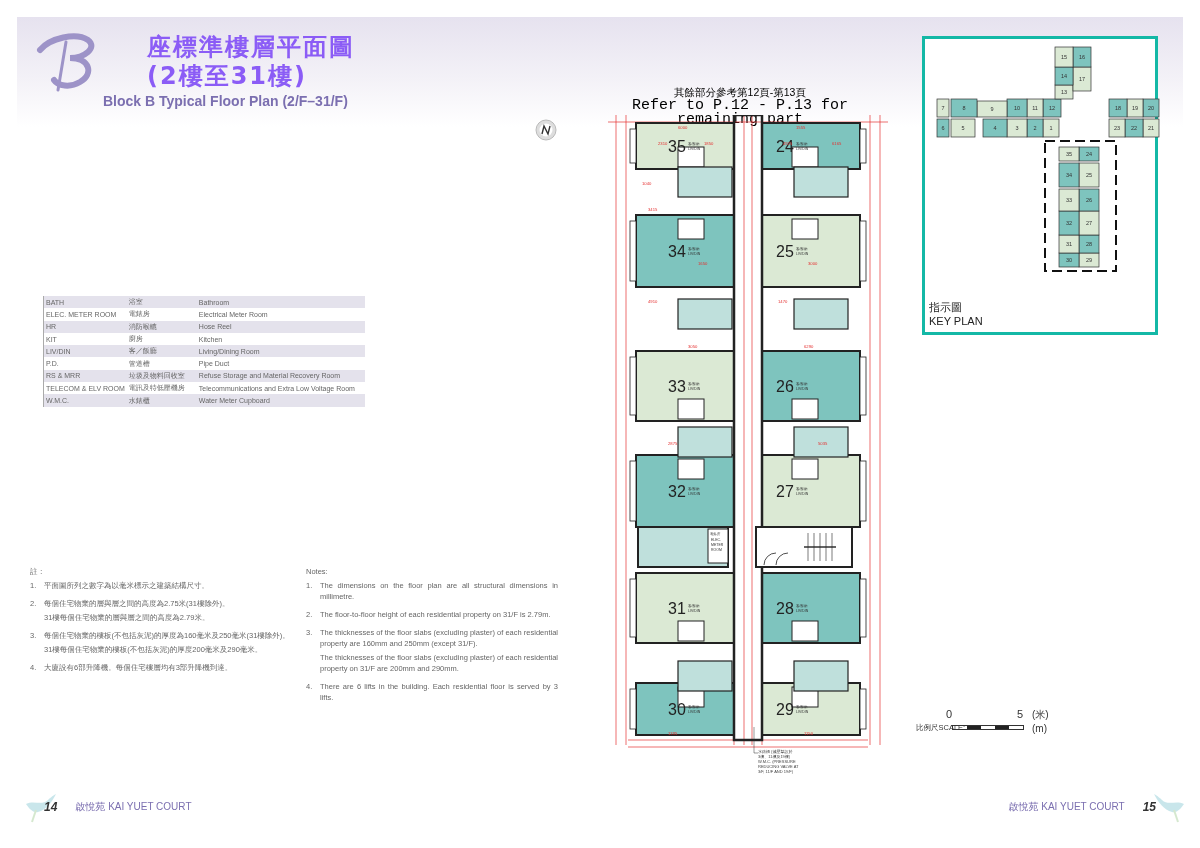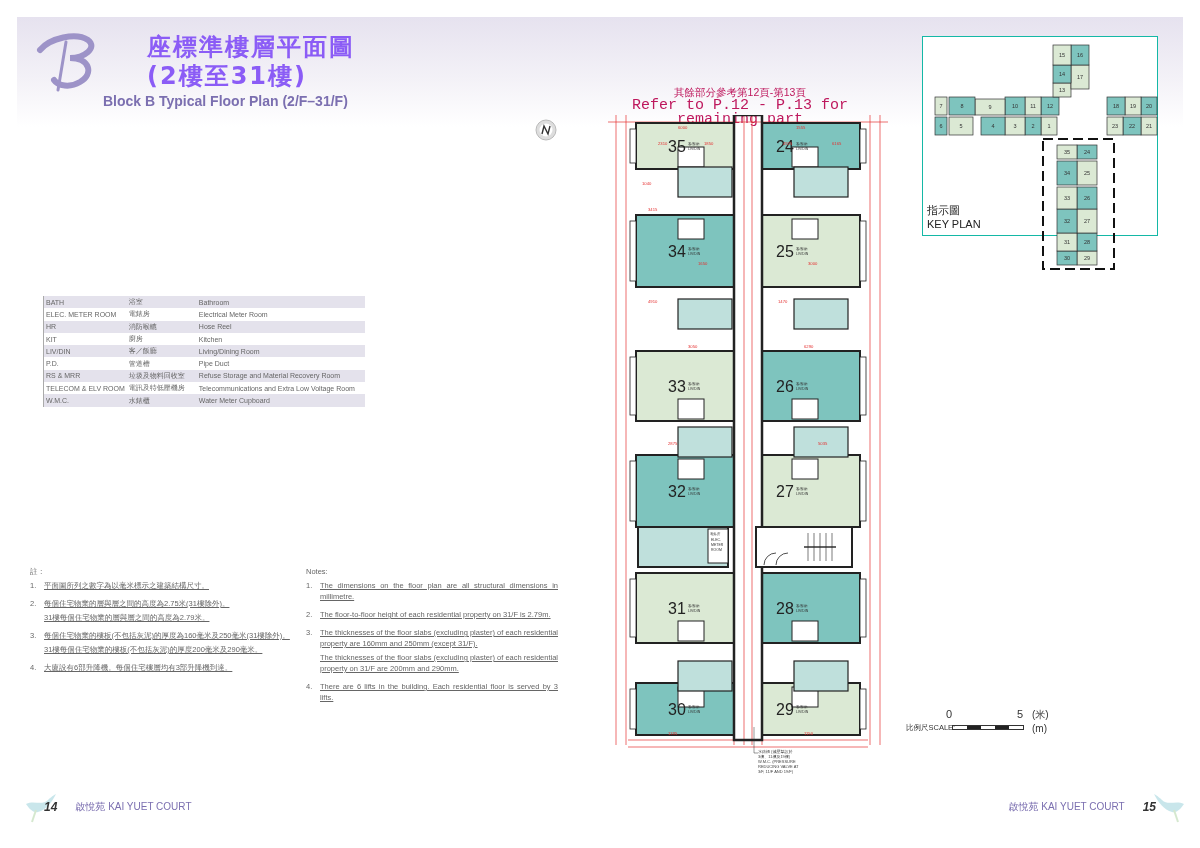--- a/index.html
+++ b/index.html
@@ -35,40 +35,40 @@
   .notation td.c1 { width: 82px; }
   .notation td.c2 { width: 70px; }
 
   
   .notes-zh { position: absolute; left: 30px; top: 566px; width: 270px; font-size: 7.5px; color: #666; line-height: 11px; }
   .notes-en { position: absolute; left: 306px; top: 566px; width: 252px; font-size: 7.5px; color: #666; line-height: 11px; }
   .notes-zh .hd, .notes-en .hd { margin-bottom: 3px; }
   .note-item { display: flex; margin-bottom: 4px; }
   .note-item .num { width: 14px; flex-shrink: 0; }
   .note-item .txt { flex: 1; text-align: justify; }
-  .note-item .txt p { margin-bottom: 3px; text-decoration: underline; }
+  .note-item .txt p { margin-bottom: 3px; }
 
   
   .compass { position: absolute; left: 535px; top: 119px; width: 22px; height: 22px; }
 
   
-  .refer { position: absolute; left: 620px; top: 86px; width: 240px; text-align: center; color: #be185d; }
+  .refer { position: absolute; left: 620px; top: 86px; width: 240px; text-align: center; color: #000000; }
   .refer .zh { font-size: 10.5px; line-height: 13px; }
   .refer .en { font-size: 15px; line-height: 14px; font-family: Liberation Mono, monospace; }
 
   
   .plan { position: absolute; left: 608px; top: 115px; width: 280px; height: 665px; }
 
   
-  .keyplan { position: absolute; left: 922px; top: 36px; width: 236px; height: 200px; background: #fff; border: 1px solid #14b8a6; }
+  .keyplan { position: absolute; left: 922px; top: 36px; width: 236px; height: 299px; background: #fff; border: 3px solid #14b8a6; }
   .keyplan .lbl { position: absolute; left: 4px; bottom: 4px; font-size: 11px; color: #222; line-height: 14px; }
 
   
   .scale { position: absolute; left: 886px; top: 708px; width: 180px; height: 30px; }
-  .scale .lbl { position: absolute; left: 0; top: 15px; font-size: 7.5px; color: #333; padding-left: 20px; }
+  .scale .lbl { position: absolute; left: 10px; top: 15px; font-size: 7.5px; color: #333; padding-left: 20px; }
   .scale .zero { position: absolute; left: 60px; top: 0; font-size: 11px; color: #333; }
   .scale .five { position: absolute; left: 131px; top: 0; font-size: 11px; color: #333; }
   .scale .unitzh { position: absolute; left: 146px; top: 0; font-size: 10px; color: #333; }
   .scale .uniten { position: absolute; left: 146px; top: 15px; font-size: 10px; color: #333; }
   .scale .bar { position: absolute; left: 66px; top: 17px; width: 72px; height: 5px; border: 1px solid #333; display: flex; }
   .scale .bar span { flex: 1; }
   .scale .bar span.k { background: #222; }
 
   
   .footer-left { position: absolute; left: 30px; top: 800px; display: flex; align-items: center; }

